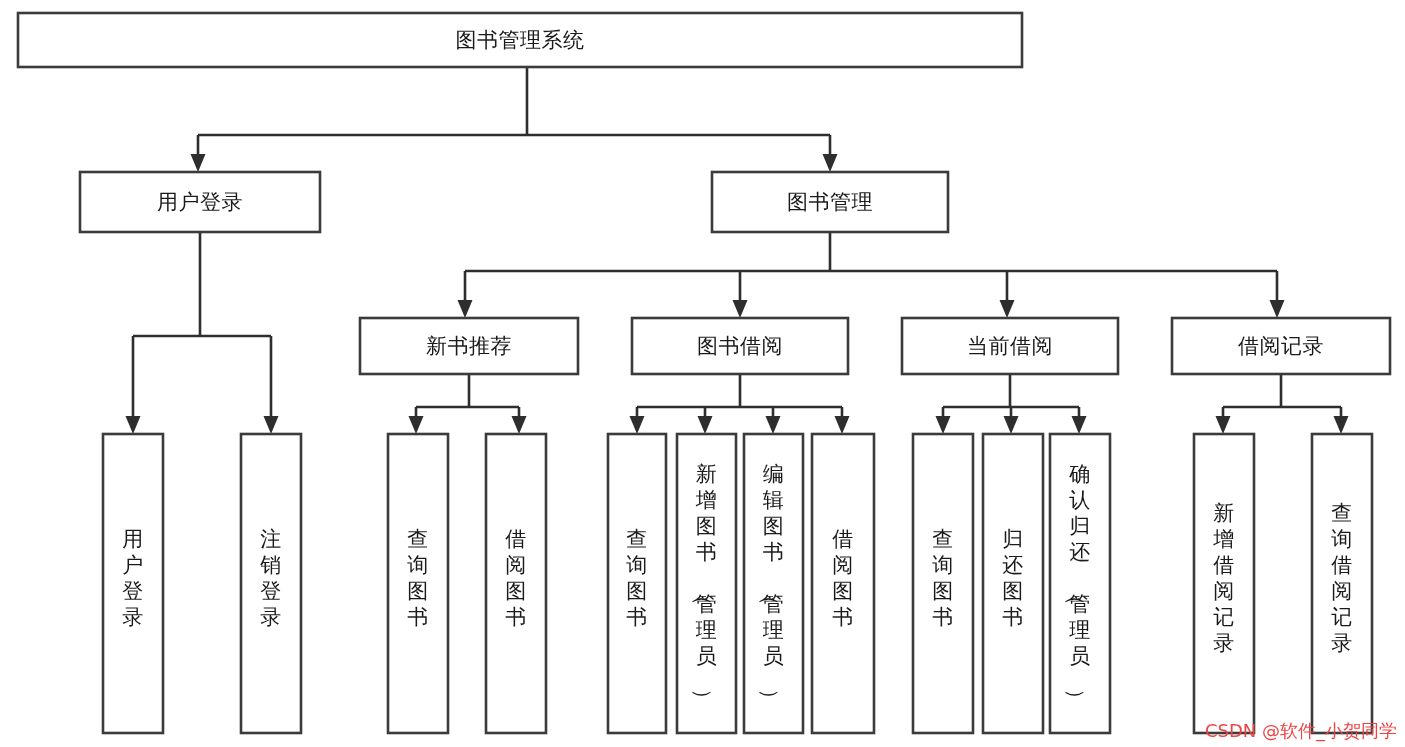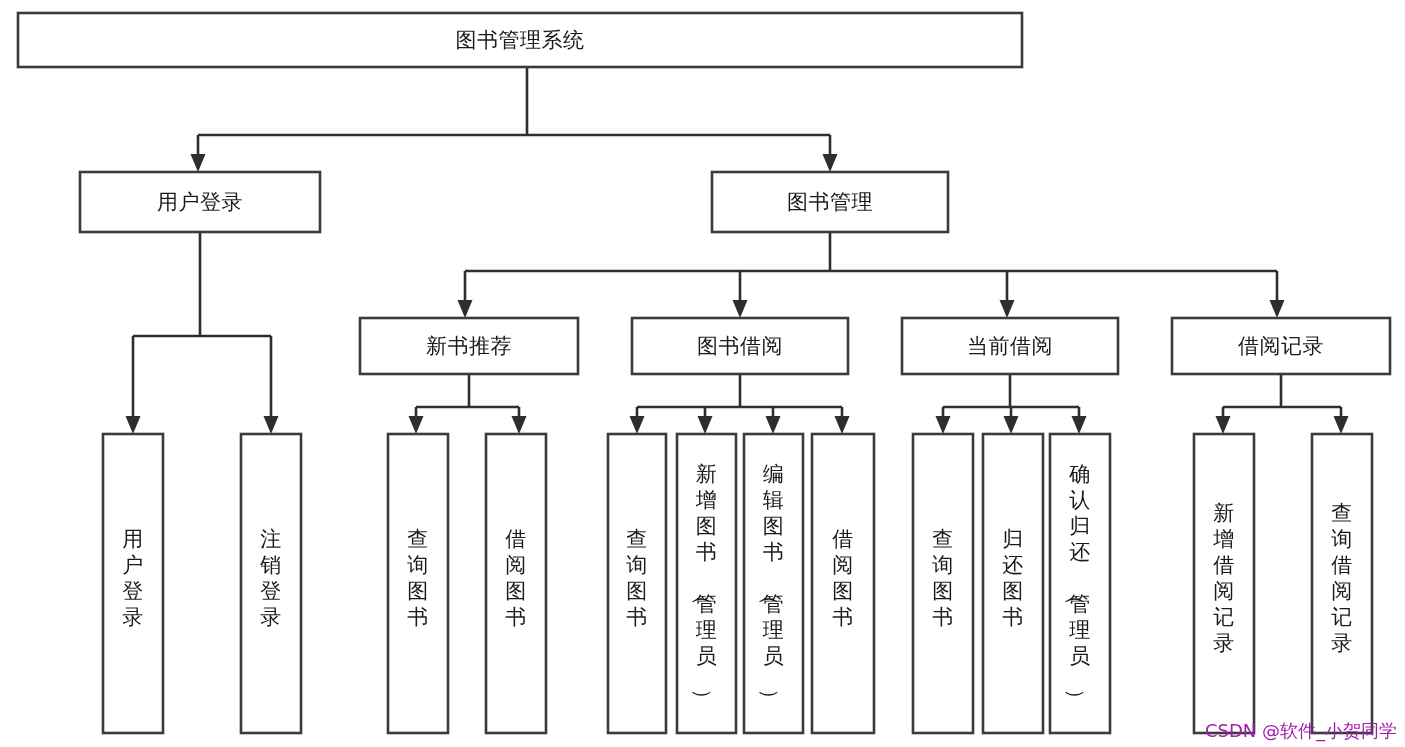--- a/index.html
+++ b/index.html
@@ -56,21 +56,21 @@
   .edge-arrow {
     fill: #2e2e2e;
     stroke: none;
   }
   .watermark-text {
     position: absolute;
     right: 8px;
     bottom: 4px;
     font-family: "DejaVu Sans", "Liberation Sans", sans-serif;
     font-size: 18px;
-    color: #a21caf;
+    color: #ef4444;
     white-space: nowrap;
     user-select: none;
   }
 </style>
 </head>
 <body>
 
 <div id="diagram-root">
   <svg class="diagram-canvas" viewBox="0 0 1405 747" xmlns="http://www.w3.org/2000/svg">
     <g id="edges-layer">

